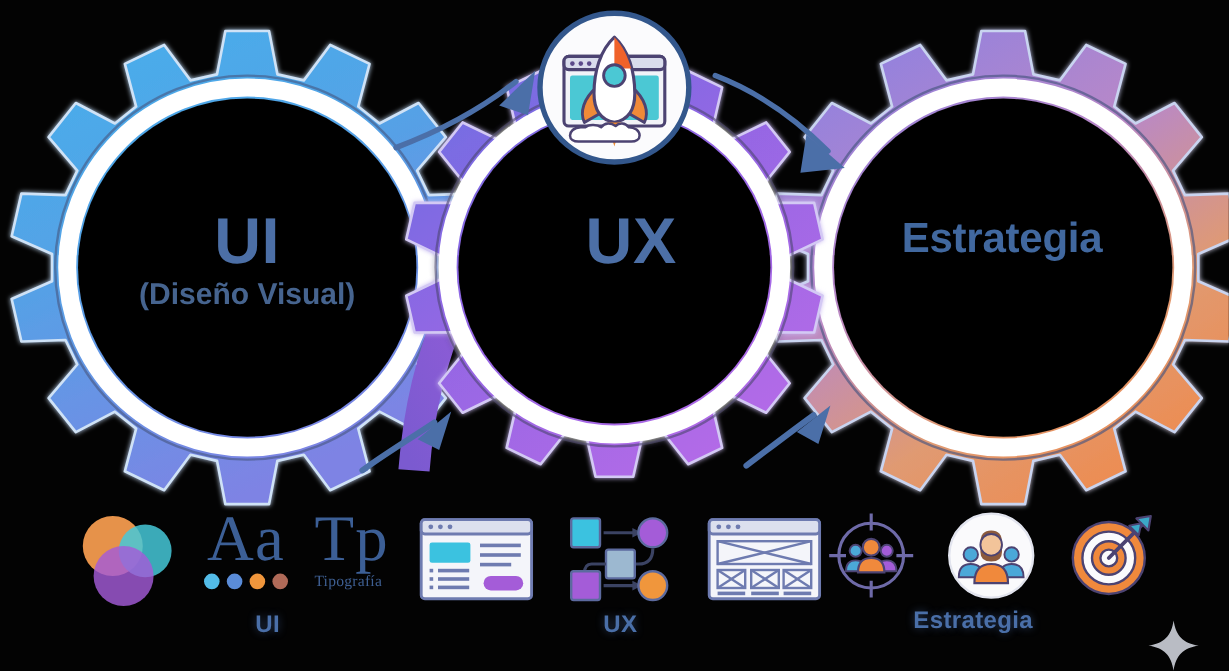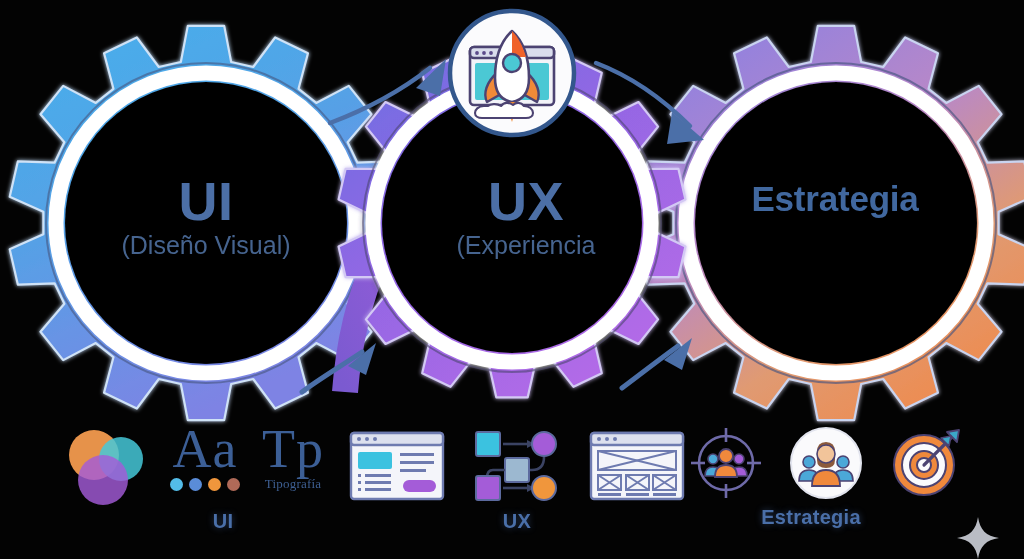--- a/index.html
+++ b/index.html
@@ -12,21 +12,21 @@
   svg.full{position:absolute;left:0;top:0;width:1024px;height:559px;}
 
   
   .gear-label{
     position:absolute;text-align:center;color:#4A6FA8;
     pointer-events:none;user-select:none;line-height:1.08;
   }
   .gear-label .big{
     display:block;font-weight:bold;letter-spacing:.5px;
   }
-  .gear-label .sub{display:block;font-weight:400;}
+  .gear-label .sub{display:block;font-weight:700;}
 
   #lbl-ui{left:86px;top:172px;width:240px;}
   #lbl-ui .big{font-size:54px;color:#4C6FA6;}
   #lbl-ui .sub{font-size:25px;color:#46648F;margin-top:2px;}
 
   #lbl-ux{left:418px;top:172px;width:216px;}
   #lbl-ux .big{font-size:54px;color:#4C6FA6;}
   #lbl-ux .sub{font-size:25px;color:#46648F;margin-top:2px;}
 
   #lbl-est{left:720px;top:180px;width:230px;}
@@ -162,21 +162,20 @@
     </g>
   </svg>
 
   <div class="gear-label" id="lbl-ui">
     <span class="big">UI</span>
     <span class="sub">(Diseño Visual)</span>
   </div>
 
   <div class="gear-label" id="lbl-ux">
     <span class="big">UX</span>
-    <span class="sub">(Experiencia</span>
   </div>
 
   <div class="gear-label" id="lbl-est">
     <span class="big">Estrategia</span>
   </div>
 
   <div id="bottom">
 
     <div class="bgroup" style="left:58px;top:6px;width:270px;">
       <div class="bicons" style="gap:22px;align-items:flex-start;">
@@ -190,21 +189,21 @@
         <div style="display:flex;flex-direction:column;align-items:center;margin-top:-2px;">
           <div class="aa">Aa</div>
           <div class="dots">
             <i style="background:#53BCE8"></i>
               <i style="background:#5A8CD8"></i>
             <i style="background:#F0963C"></i>
               <i style="background:#B06A58"></i>
           </div>
         </div>
 
-        <div style="display:flex;flex-direction:column;align-items:center;margin-top:-2px;">
+        <div style="display:flex;flex-direction:column;margin-top:-2px;">
           <div class="aa">Tp</div>
           <div class="tipo-cap">Tipografía</div>
         </div>
       </div>
       <div class="blabel" style="margin-top:2px;margin-left:60px;">UI</div>
     </div>
 
     <div class="bgroup" style="left:372px;top:8px;width:290px;">
       <div class="bicons" style="gap:26px;">
 

